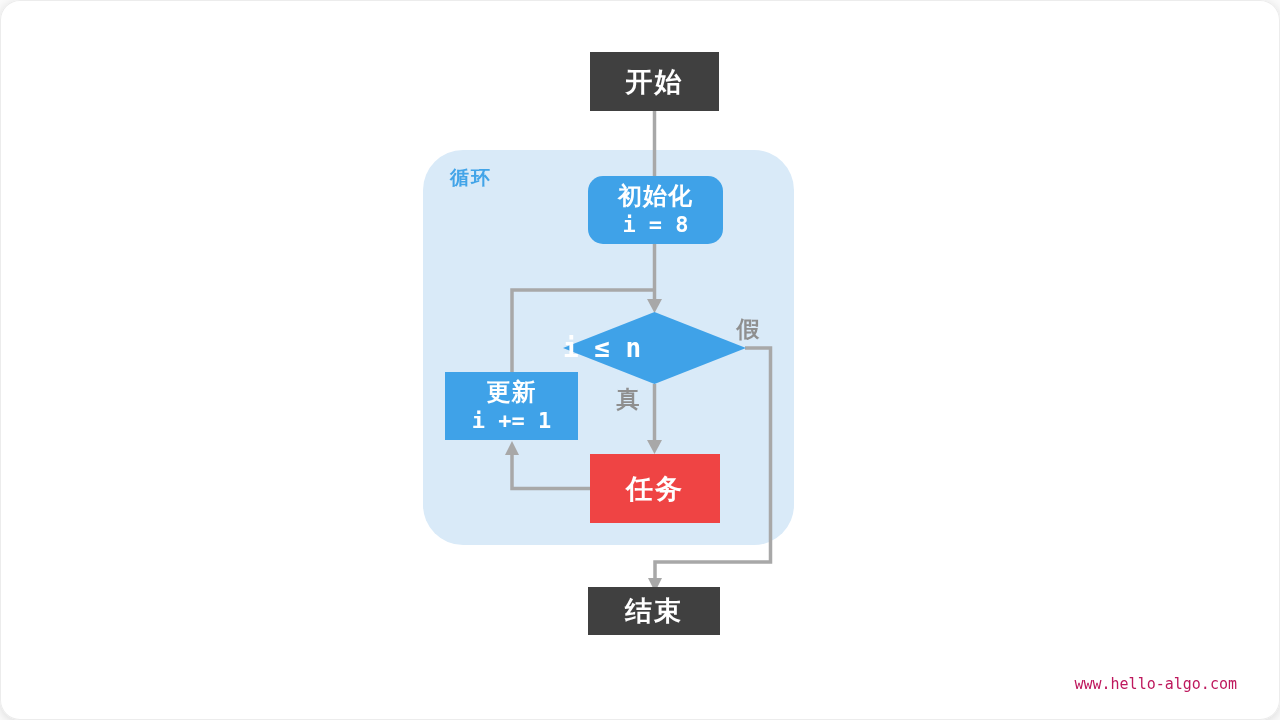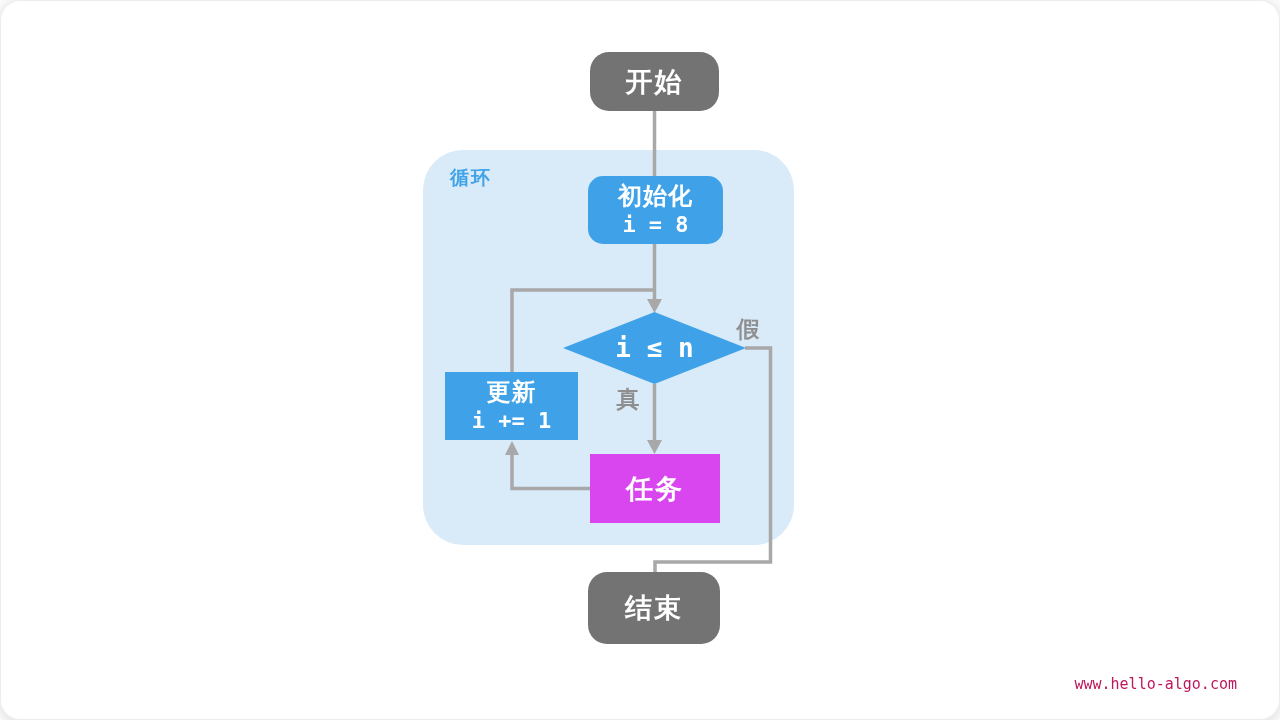--- a/index.html
+++ b/index.html
@@ -36,60 +36,60 @@
     position: absolute;
     z-index: 3;
     display: flex;
     flex-direction: column;
     align-items: center;
     justify-content: center;
     color: #ffffff;
     box-sizing: border-box;
   }
   .terminal {
-    background: #737373;
-    border-radius: 19px;
+    background: #404040;
+    border-radius: 0;
     font-size: 27px;
     font-weight: 600;
     letter-spacing: 2px;
   }
   .node-start { left: 590px; top: 52px;  width: 129px; height: 59px; }
-  .node-end   { left: 588px; top: 572px; width: 132px; height: 72px; }
+  .node-end   { left: 588px; top: 587px; width: 132px; height: 48px; }
   .process-blue {
     background: #3FA2E8;
     line-height: 1.25;
   }
   .node-init   { left: 588px; top: 176px; width: 135px; height: 68px; border-radius: 15px; }
   .node-update { left: 445px; top: 372px; width: 133px; height: 68px; }
   .process-title {
     font-size: 24px;
     font-weight: 600;
     letter-spacing: 1px;
   }
   .process-code {
     font-family: "DejaVu Sans Mono", "Liberation Mono", monospace;
     font-size: 22px;
     font-weight: 700;
   }
   .node-task {
     left: 590px; top: 454px;
     width: 130px; height: 69px;
-    background: #d946ef;
+    background: #ef4444;
     font-size: 27px;
     font-weight: 600;
     letter-spacing: 2px;
   }
   .cond-label {
     position: absolute;
     left: 563px; top: 312px;
     width: 183px; height: 72px;
     z-index: 3;
     display: flex;
     align-items: center;
-    justify-content: center;
+    justify-content: flex-start;
     color: #ffffff;
     font-family: "DejaVu Sans Mono", "Liberation Mono", monospace;
     font-size: 26px;
     font-weight: 700;
   }
   .loop-label {
     position: absolute;
     left: 450px; top: 165px;
     z-index: 3;
     color: #42A4E8;

